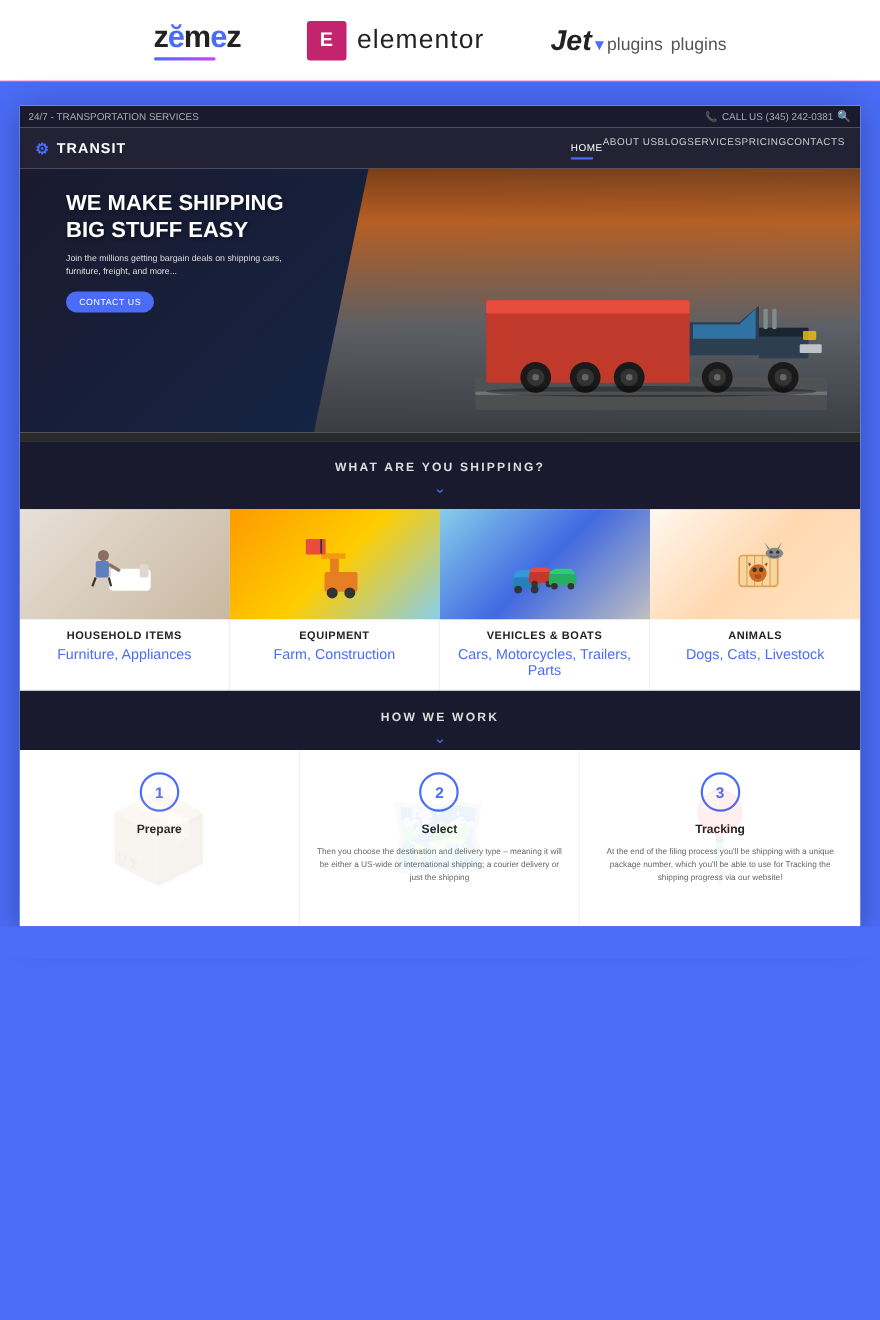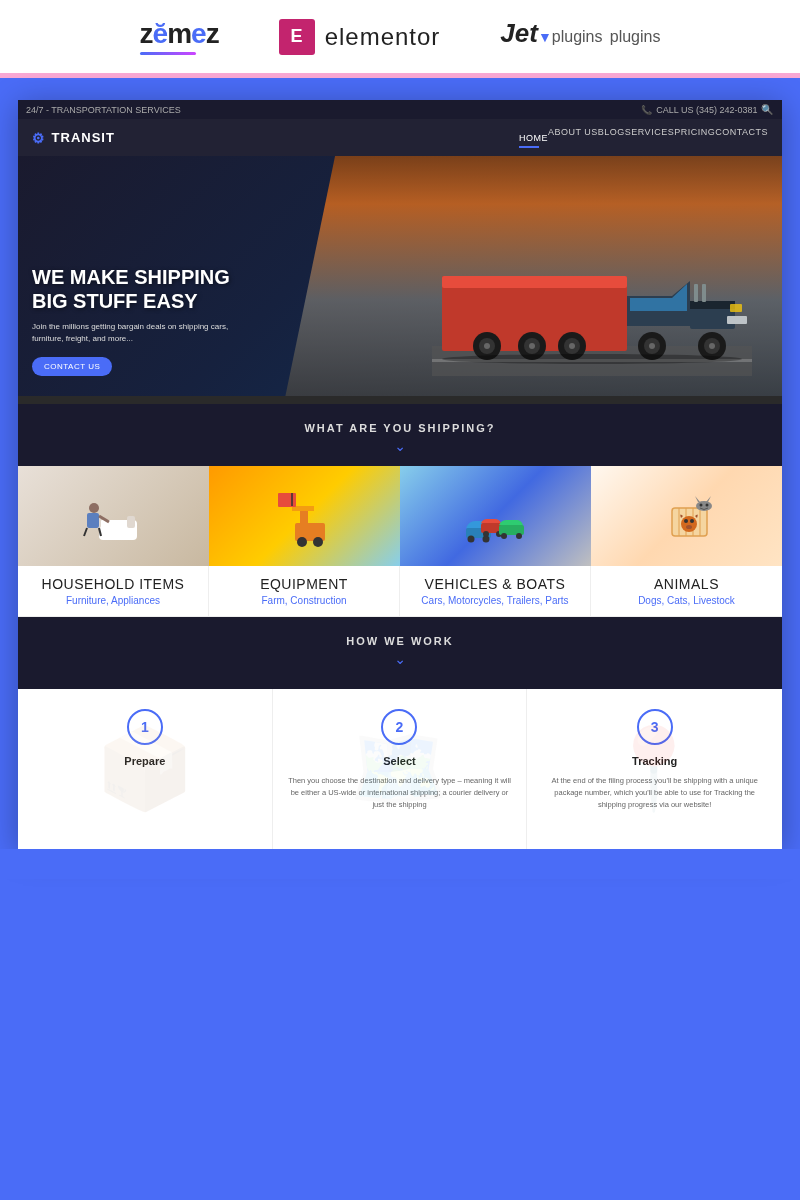--- a/index.html
+++ b/index.html
@@ -2,24 +2,25 @@
 <html><head>
   <meta charset="utf-8">
   <style>
     * { margin: 0; padding: 0; box-sizing: border-box; }
     body { width: 800px; min-height: 1200px; font-family: Arial, sans-serif; background: #4a6cf7; overflow-x: hidden; }
 
     
     .brand-bar {
       background: #fff;
       display: flex;
+      align-items: center;
       justify-content: center;
       gap: 60px;
       padding: 18px 40px;
-      border-bottom: 5px solid #f9a8d4;
+      border-bottom: 1px solid #f9a8d4;
     }
     .brand-elementor { display: flex; align-items: center; gap: 10px; }
     .elementor-icon { background: #c3246e; color: #fff; font-weight: 900; font-size: 18px; width: 36px; height: 36px; display: flex; align-items: center; justify-content: center; border-radius: 3px; }
     .elementor-text { font-size: 24px; color: #222; letter-spacing: 1px; }
 
     
     .blue-border-top { background: #4a6cf7; height: 22px; }
 
     
     .site-preview {
@@ -56,21 +57,22 @@
     .site-nav a.active { color: #fff; }
     .nav-underline { height: 2px; background: #4a6cf7; width: 20px; margin-top: 1px; }
 
     
     .hero {
       position: relative;
       background: linear-gradient(135deg, #1a1a2e 0%, #16213e 40%, #0f3460 100%);
       height: 240px;
       overflow: hidden;
       display: flex;
-      align-items: flex-end;
+      align-items: flex-start;
+      padding-left: 28px;
     }
     .hero-bg {
       position: absolute;
       right: 0; top: 0; bottom: 0;
       width: 65%;
       background: linear-gradient(180deg, #8B4513 0%, #D2691E 20%, #696969 60%, #404040 100%);
       clip-path: polygon(10% 0%, 100% 0%, 100% 100%, 0% 100%);
       opacity: 0.85;
     }
     
@@ -170,36 +172,36 @@
       background: #fff;
       border-bottom: 1px solid #eee;
     }
     .category-label {
       padding: 10px 8px;
       text-align: center;
       border-right: 1px solid #eee;
     }
     .category-label:last-child { border-right: none; }
     .cat-title {
-      font-size: 14px;
-      font-weight: 400;
+      font-size: 10px;
+      font-weight: 700;
       text-transform: uppercase;
       color: #222;
       letter-spacing: 0.5px;
     }
     .cat-sub {
-      font-size: 10px;
+      font-size: 13px;
       color: #4a6cf7;
       margin-top: 3px;
     }
 
     
     .how-section {
       background: #1a1a2e;
-      padding: 18px 14px 22px;
+      padding: 18px 14px 4px;
       text-align: center;
     }
     .how-section h2 {
       color: #ddd;
       font-size: 11px;
       letter-spacing: 2px;
       text-transform: uppercase;
       font-weight: 600;
     }
 

